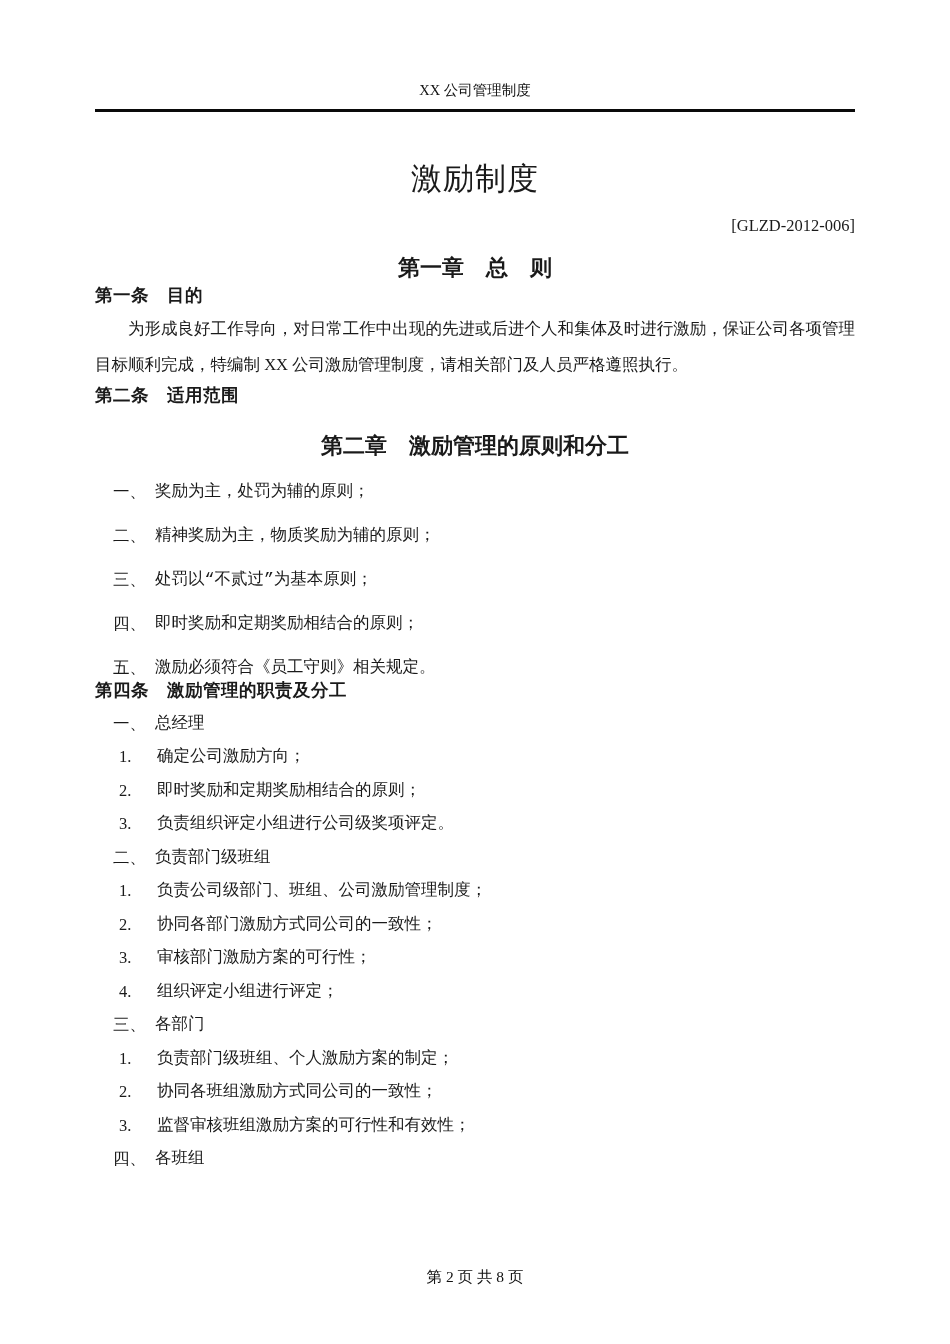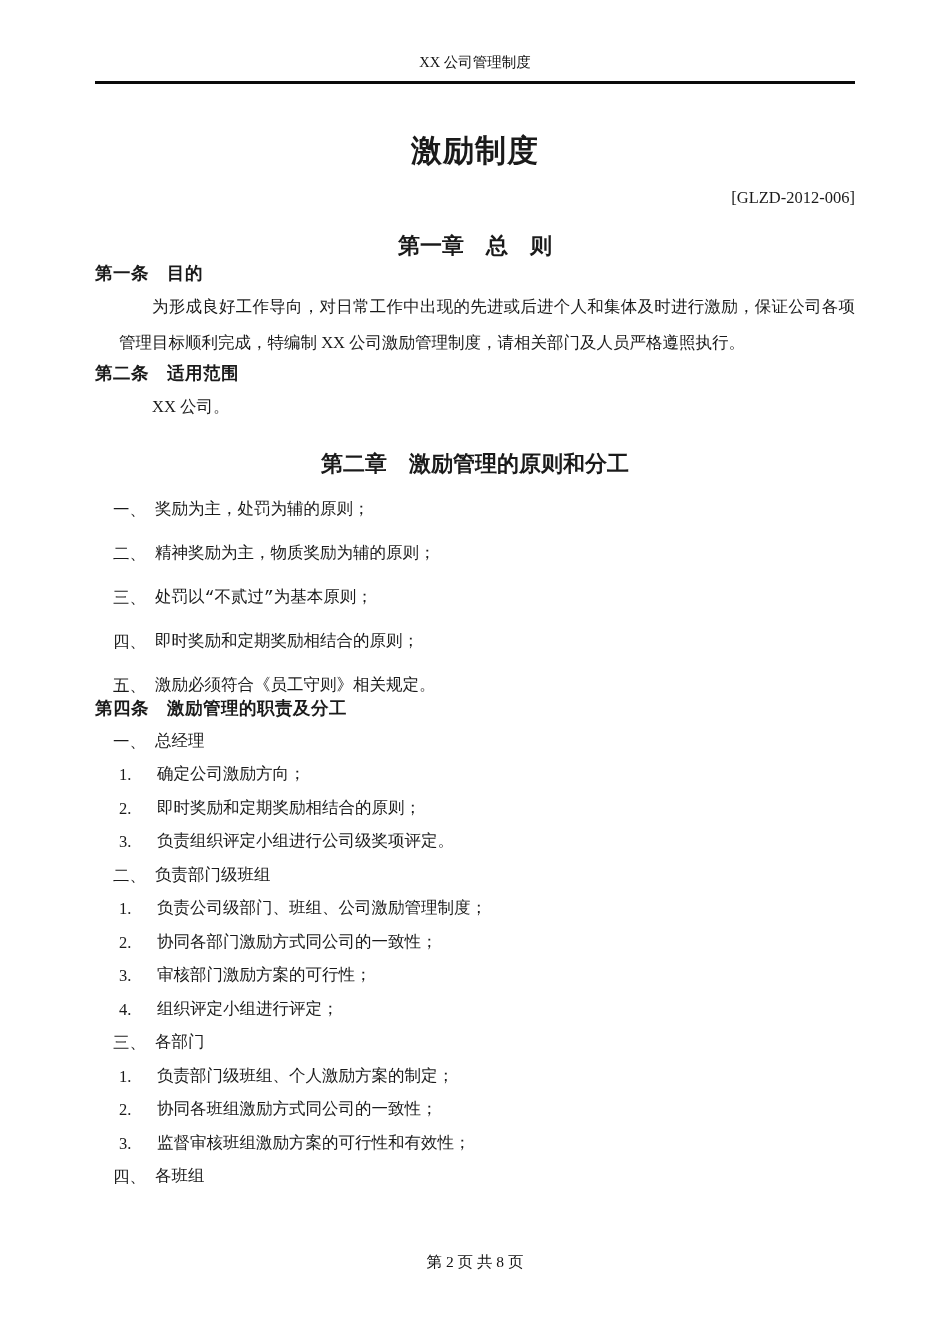--- a/index.html
+++ b/index.html
@@ -11,72 +11,71 @@
     width: 950px;
     height: 1344px;
     font-family: "Liberation Serif", "DejaVu Serif", serif;
     color: #1a1a1a;
     overflow: hidden;
   }
   .page {
     box-sizing: border-box;
     width: 950px;
     height: 1344px;
-    padding: 52px 95px 0 95px;
+    padding: 80px 95px 0 95px;
     position: relative;
   }
   .doc-header {
     text-align: center;
     font-size: 14.5px;
     line-height: 20px;
     color: #111;
   }
   .header-rule {
     height: 2.5px;
     background: #0a0a0a;
     margin-top: 9px;
   }
   .doc-title {
     text-align: center;
     font-family: "Liberation Sans", "DejaVu Sans", sans-serif;
-    font-weight: bold;
+    font-weight: normal;
     font-size: 31px;
     line-height: 40px;
     margin-top: 47px;
     letter-spacing: 1px;
   }
   .doc-number {
     text-align: right;
     font-size: 16.5px;
     line-height: 22px;
     margin-top: 16px;
     font-family: "Liberation Serif", "DejaVu Serif", serif;
   }
   .chapter-heading {
     text-align: center;
     font-family: "Liberation Sans", "DejaVu Sans", sans-serif;
     font-weight: bold;
     font-size: 22px;
     line-height: 30px;
   }
-  .chapter-heading.first { margin-top: 22px; }
+  .chapter-heading.first { margin-top: 16px; }
   .chapter-heading.second { margin-top: 24px; }
   .article-heading {
     font-weight: bold;
     font-size: 17.5px;
     line-height: 24px;
     letter-spacing: 0.5px;
   }
   .body-para {
     font-size: 16.5px;
     line-height: 36px;
     text-indent: 2em;
     text-align: justify;
     margin-top: 4px;
-    margin-left: 24px;
   }
   .item {
     display: flex;
     font-size: 16.5px;
     line-height: 21px;
   }
   .item .num {
     flex: 0 0 auto;
   }
   .item .txt {
@@ -92,21 +91,21 @@
   
   .spread { margin-top: 23px; }
   .spread.first { margin-top: 20px; }
   
   .tight { margin-top: 12.5px; }
   .tight.first { margin-top: 11px; }
   .doc-footer {
     position: absolute;
     left: 0;
     right: 0;
-    bottom: 71px;
+    bottom: 56px;
     text-align: center;
     font-size: 15.5px;
     color: #111;
   }
 </style>
 </head>
 <body>
 
 <div class="page">
 
@@ -116,21 +115,20 @@
   <div class="doc-title">激励制度</div>
 
   <div class="doc-number">[GLZD-2012-006]</div>
 
   <div class="chapter-heading first">第一章　总　则</div>
 
   <div class="article-heading">第一条　目的</div>
   <div class="body-para">为形成良好工作导向，对日常工作中出现的先进或后进个人和集体及时进行激励，保证公司各项管理目标顺利完成，特编制 XX 公司激励管理制度，请相关部门及人员严格遵照执行。</div>
 
   <div class="article-heading">第二条　适用范围</div>
-  <div class="body-para">XX 公司。</div>
 
   <div class="chapter-heading second">第二章　激励管理的原则和分工</div>
 
 
   <div class="item lvl1 spread first">
     <span class="num">一、</span>
     <span class="txt">奖励为主，处罚为辅的原则；</span>
   </div>
   <div class="item lvl1 spread">
     <span class="num">二、</span>

